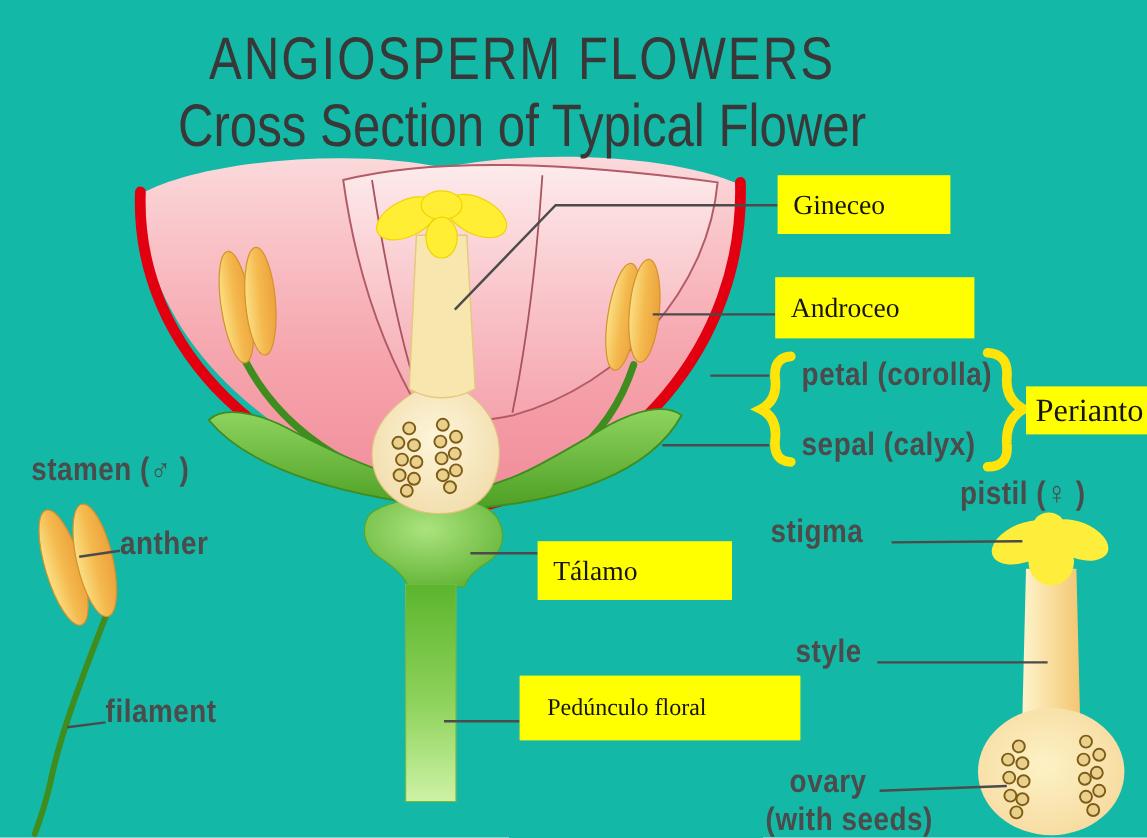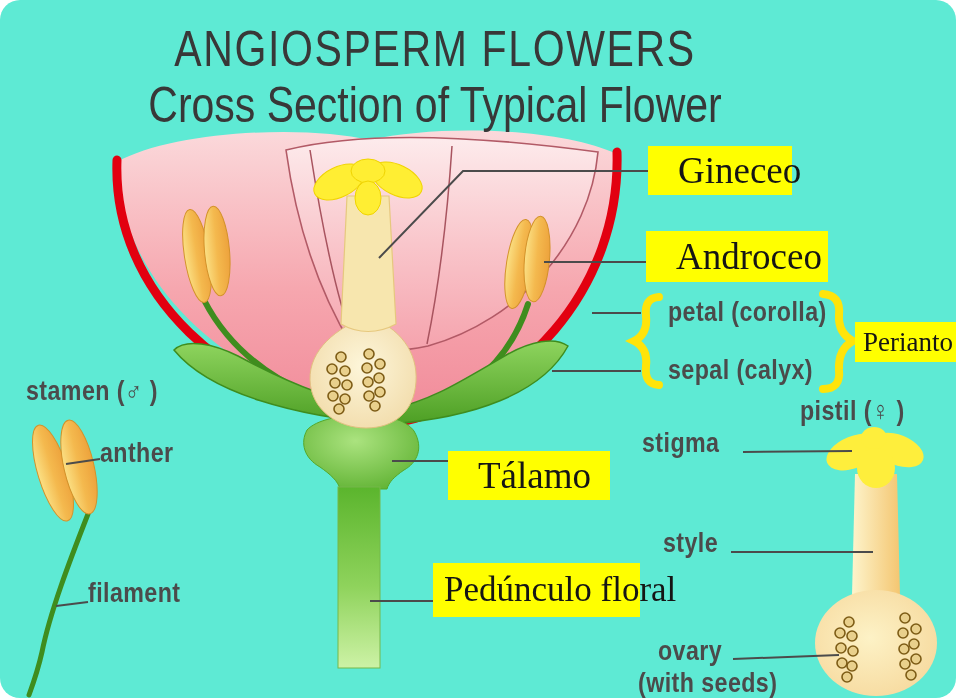--- a/index.html
+++ b/index.html
@@ -1,40 +1,39 @@
 <!DOCTYPE html>
 <html><head>
 <meta charset="utf-8">
 <style>
   html,body{margin:0;padding:0;}
   body{font-family:"Liberation Sans","DejaVu Sans",sans-serif;}
   .stage{
     position:relative;width:956px;height:698px;overflow:hidden;
-    background:#5eead4;
-    border-radius:20px;
+    background:#14b8a6;
   }
   .stage svg{position:absolute;left:0;top:0;}
   .title{
     position:absolute;left:0;width:870px;text-align:center;
     color:#383838;font-size:50px;font-weight:400;letter-spacing:2px;
     transform:scaleX(0.82);transform-origin:435px 0;
     font-family:"Liberation Sans","DejaVu Sans",sans-serif;white-space:nowrap;
   }
   .title1{top:20px;}
   .title2{top:76px;letter-spacing:0;}
   .elabel{
     position:absolute;color:#4b4b4b;font-weight:700;font-size:27px;
     letter-spacing:0.5px;white-space:nowrap;
     transform:scaleX(0.86);transform-origin:0 0;
     font-family:"Liberation Sans","DejaVu Sans",sans-serif;
   }
   .slabel{
     position:absolute;background:#ffff00;color:#151515;
     font-family:"Liberation Serif","DejaVu Serif",serif;
-    font-size:37px;white-space:nowrap;padding-left:30px;box-sizing:border-box;
+    font-size:23px;white-space:nowrap;padding-left:13px;box-sizing:border-box;
   }
 </style>
 </head>
 <body>
 
 <div class="stage">
 
   <svg width="956" height="698" viewBox="0 0 956 698">
     <defs>
       <linearGradient id="petalGrad" x1="0" y1="0" x2="0" y2="1">
@@ -207,18 +206,18 @@
   <div class="elabel" style="left:88px;top:578px;">filament</div>
   <div class="elabel" style="left:668px;top:297px;">petal (corolla)</div>
   <div class="elabel" style="left:668px;top:355px;">sepal (calyx)</div>
   <div class="elabel" style="left:800px;top:396px;">pistil  (♀ )</div>
   <div class="elabel" style="left:642px;top:428px;">stigma</div>
   <div class="elabel" style="left:663px;top:528px;">style</div>
   <div class="elabel" style="left:658px;top:636px;">ovary</div>
   <div class="elabel" style="left:638px;top:668px;">(with seeds)</div>
 
   <div class="slabel" style="left:648px;top:146px;width:144px;height:49px;line-height:49px;">Gineceo</div>
-  <div class="slabel" style="left:646px;top:231px;width:182px;height:51px;line-height:51px;">Androceo</div>
+  <div class="slabel" style="left:646px;top:231px;width:166px;height:51px;line-height:51px;">Androceo</div>
   <div class="slabel" style="left:855px;top:322px;width:108px;height:40px;line-height:40px;font-size:27px;padding-left:8px;">Perianto</div>
   <div class="slabel" style="left:448px;top:451px;width:162px;height:49px;line-height:49px;">Tálamo</div>
-  <div class="slabel" style="left:433px;top:563px;width:207px;height:54px;line-height:54px;font-size:35px;padding-left:11px;">Pedúnculo floral</div>
+  <div class="slabel" style="left:433px;top:563px;width:234px;height:54px;line-height:54px;font-size:20px;padding-left:23px;">Pedúnculo floral</div>
 
 </div>
 
 </body></html>

